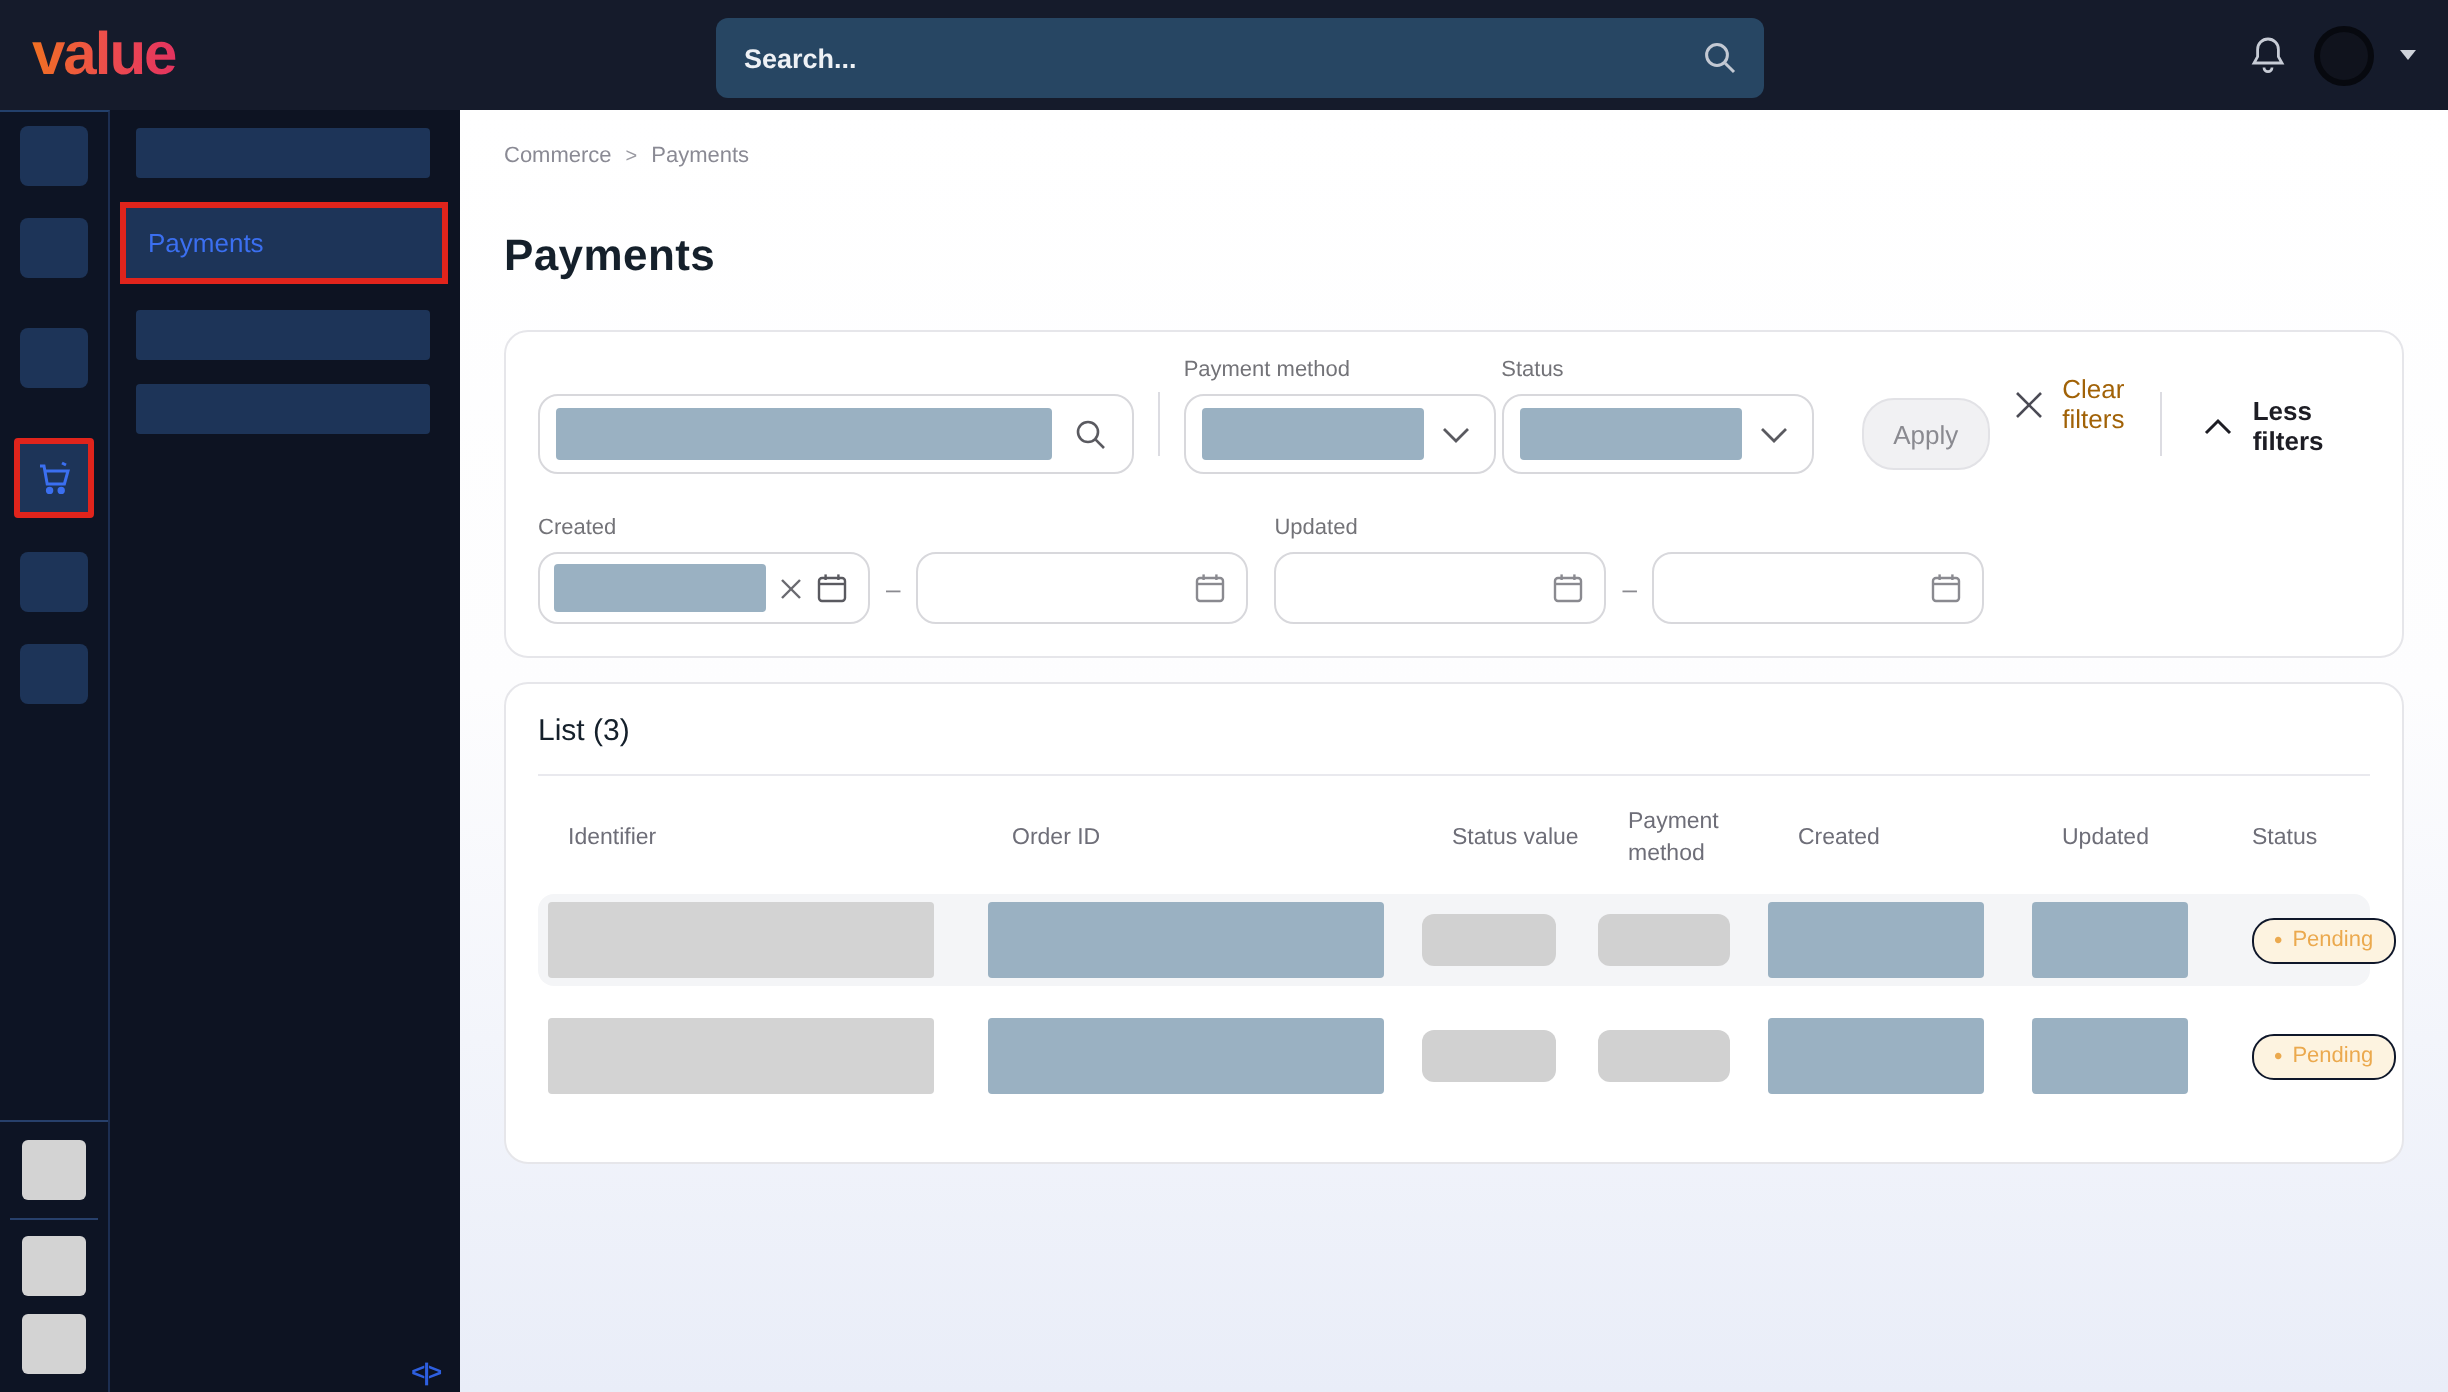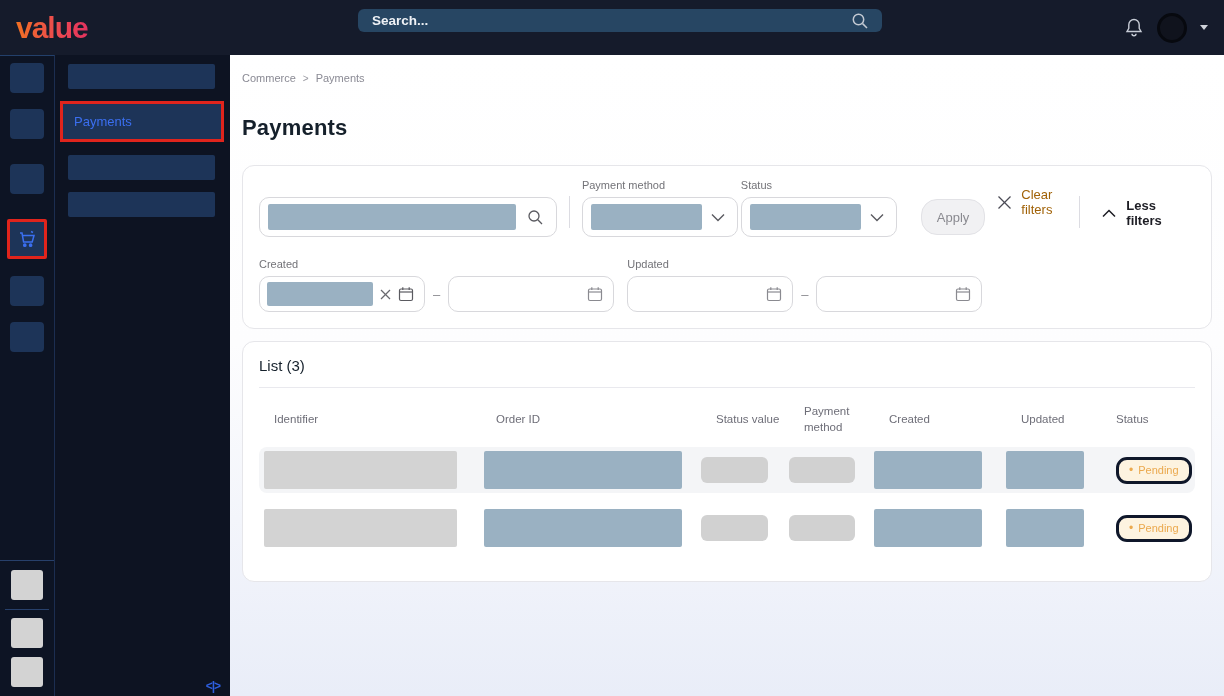--- a/index.html
+++ b/index.html
@@ -5,21 +5,21 @@
   * { margin:0; padding:0; box-sizing:border-box; }
   html,body { width:1224px; height:696px; overflow:hidden; }
   body { font-family:"Liberation Sans","DejaVu Sans",sans-serif; background:#fff; }
   .app { width:1224px; height:696px; display:flex; flex-direction:column; outline:1px solid #d9d9d9; }
 
   
   .topbar { height:55px; background:#151b2b; display:flex; align-items:center; padding:0 16px; position:relative; flex:none; }
   .logo { font-size:30px; font-weight:800; letter-spacing:-1px;
           background:linear-gradient(90deg,#f07023 0%,#ed4b4e 55%,#e3335f 100%);
           -webkit-background-clip:text; background-clip:text; color:transparent; }
-  .searchbar { position:absolute; left:358px; top:9px; width:524px; height:23px; background:#274663; border-radius:6px; display:flex; align-items:center; }
+  .searchbar { position:absolute; left:358px; top:9px; width:524px; height:40px; background:#274663; border-radius:6px; display:flex; align-items:center; }
   .searchbar input { flex:1; height:100%; background:transparent; border:none; outline:none; color:#fff; font-size:13.5px; font-weight:600; padding:0 14px; font-family:inherit; }
   .searchbar input::placeholder { color:#eef1f5; opacity:1; }
   .search-ico { margin-right:13px; flex:none; display:flex; }
   .topbar-right { margin-left:auto; display:flex; align-items:center; gap:13px; }
   .avatar { width:30px; height:30px; border-radius:50%; background:#10131d; border:3px solid #07090f; }
   .caret-down { width:0; height:0; border-left:4px solid transparent; border-right:4px solid transparent; border-top:5px solid #cfd3da; }
 
   
   .body-row { flex:1; display:flex; min-height:0; }
 
@@ -33,21 +33,21 @@
   .rail-divider { width:44px; height:1px; background:#27406b; margin-bottom:8px; }
 
   
   .panel { width:175px; background:#0d1322; display:flex; flex-direction:column; padding-top:9px; position:relative; flex:none; }
   .panel-block { height:25px; background:#1d3458; border-radius:2px; margin:0 15px 12px 13px; }
   .panel-active { border:3px solid #e0241c; background:#1d3458; height:41px; margin:0 6px 13px 5px; display:flex; align-items:center; padding-left:11px; }
   .panel-active span { color:#3b6ff0; font-size:13px; }
   .collapse { position:absolute; right:10px; bottom:3px; color:#2e5fe0; font-size:12px; font-weight:700; letter-spacing:-1px; cursor:pointer; }
 
   
-  .main { flex:1; min-width:0; background:linear-gradient(180deg,#ffffff 0%,#fdfdfe 45%,#e9edf8 100%); padding:0 12px; overflow:hidden; }
+  .main { flex:1; min-width:0; background:linear-gradient(180deg,#ffffff 0%,#fdfdfe 45%,#e9edf8 100%); padding:0 22px; overflow:hidden; }
   .breadcrumb { margin-top:17px; display:flex; align-items:center; gap:7px; font-size:11px; color:#8a8a94; }
   .breadcrumb .sep { font-size:10px; color:#9a9aa2; }
   .page-title { margin-top:31px; font-size:22px; font-weight:700; color:#15202b; letter-spacing:0.2px; }
 
   
   .card { background:#fff; border:1px solid #e6e6ea; border-radius:12px; }
   .filter-card { margin-top:24px; padding:13px 16px 16px; }
   .frow { display:flex; align-items:flex-end; }
   .fgroup { display:flex; flex-direction:column; }
   .flabel { font-size:11px; color:#737378; margin-bottom:6px; }
@@ -83,21 +83,21 @@
   .td { display:flex; align-items:center; }
   .blk-gray-lg { width:193px; height:38px; background:#d3d3d3; border-radius:2px; margin-left:5px; }
   .blk-blue-lg { width:198px; height:38px; background:#9ab1c2; border-radius:2px; margin-left:3px; }
   .blk-gray-sm { width:67px; height:26px; background:#d1d1d1; border-radius:6px; }
   .blk-pay { width:66px; height:26px; background:#d1d1d1; border-radius:6px; }
   .blk-pay.wide { width:80px; }
   .blk-created { width:108px; height:38px; background:#9ab1c2; border-radius:2px; }
   .blk-updated { width:78px; height:38px; background:#9ab1c2; border-radius:2px; }
   .badge { display:inline-flex; align-items:center; font-size:11px; padding:3px 10px 4px; border-radius:11px; margin-left:10px; white-space:nowrap; }
   .badge::before { content:"•"; margin-right:5px; font-size:12px; }
-  .badge.pending { color:#eba94e; background:#fdf3e0; border:3px solid #0f172a; }
+  .badge.pending { color:#eba94e; background:#fdf3e0; border:1px solid #0f172a; }
   .badge.paid { color:#1d3d4f; background:#dde5ea; border:1px solid #7e98a8; }
 
   svg { display:block; }
 </style>
 </head>
 <body>
 
 <div class="app">
 
   <header class="topbar">

